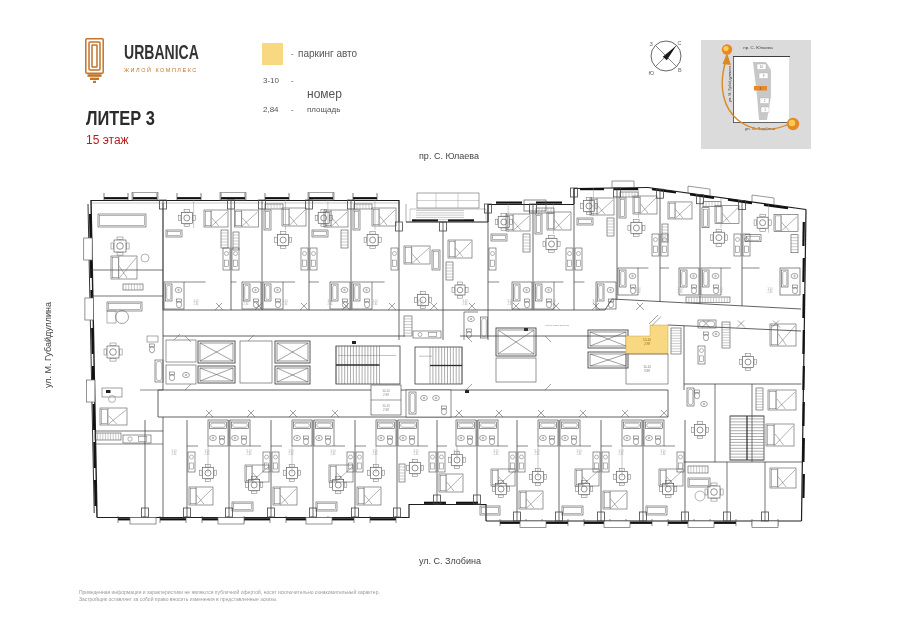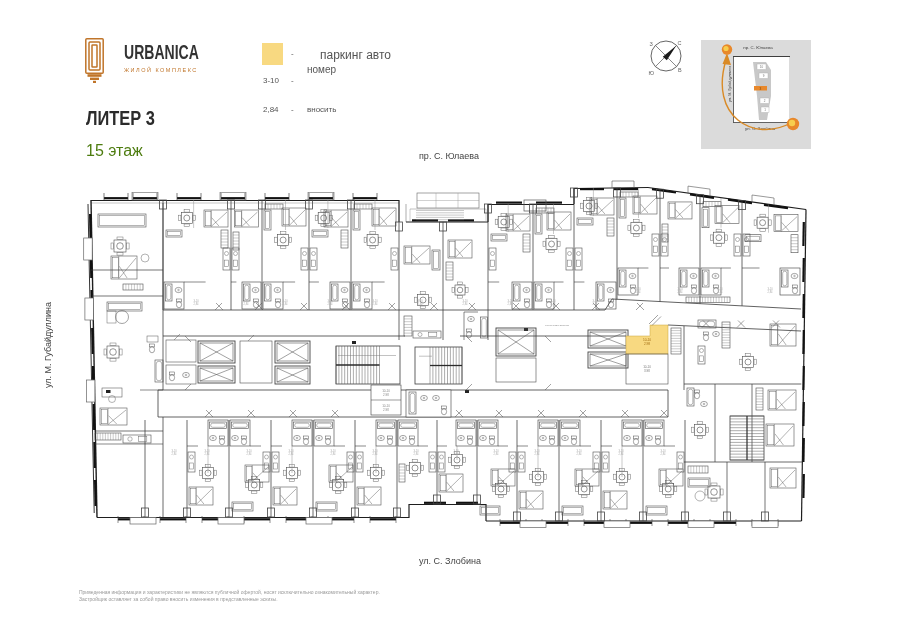--- a/index.html
+++ b/index.html
@@ -20,33 +20,33 @@
 </g>
 </svg>
 
 <div class="abs" style="left:124px;top:41px;width:170px">
 <div style="font-size:19.5px;font-weight:bold;color:#333;transform:scaleX(0.72);transform-origin:left;white-space:nowrap">URBANICA</div>
 <div style="font-size:5.5px;letter-spacing:1.5px;color:#C0752A;margin-top:3px;white-space:nowrap">ЖИЛОЙ КОМПЛЕКС</div>
 </div>
 
 <div class="abs" style="left:86px;top:107px;font-size:20px;font-weight:bold;color:#2b2b2b;transform:scaleX(0.82);transform-origin:left;white-space:nowrap">ЛИТЕР 3</div>
 
-<div class="abs" style="left:86px;top:142px;font-size:16px;color:#4d7c0f">15 этаж</div>
+<div class="abs" style="left:86px;top:133px;font-size:12px;color:#b91c1c">15 этаж</div>
 
 <div class="abs" style="left:262px;top:43px;width:21px;height:22px;background:#F8D981"></div>
 <div class="abs" style="left:291px;top:49px;font-size:8px;color:#555">-</div>
-<div class="abs" style="left:320px;top:48px;font-size:12px;color:#555">паркинг авто</div>
+<div class="abs" style="left:298px;top:48px;font-size:10px;color:#555">паркинг авто</div>
 
 <div class="abs" style="left:263px;top:76px;font-size:8px;color:#555">3-10</div>
 <div class="abs" style="left:291px;top:76px;font-size:8px;color:#555">-</div>
-<div class="abs" style="left:307px;top:64px;font-size:10px;color:#555">номер</div>
+<div class="abs" style="left:307px;top:87px;font-size:12px;color:#555">номер</div>
 
 <div class="abs" style="left:263px;top:105px;font-size:8px;color:#555">2,84</div>
 <div class="abs" style="left:291px;top:105px;font-size:8px;color:#555">-</div>
-<div class="abs" style="left:307px;top:105px;font-size:8px;color:#555">вносить</div>
+<div class="abs" style="left:307px;top:105px;font-size:8px;color:#555">площадь</div>
 
 <svg class="abs" style="left:646px;top:36px" width="40" height="40" viewBox="0 0 40 40">
 <circle cx="20" cy="20" r="15" stroke="#555" stroke-width="0.9" fill="none"></circle>
 <line x1="9.4" y1="30.6" x2="30.6" y2="9.4" stroke="#555" stroke-width="0.7"></line>
 <line x1="9.4" y1="9.4" x2="30.6" y2="30.6" stroke="#555" stroke-width="0.7"></line>
 <path d="M30.2,9.8 L16.8,20.8 L20.8,24.2 Z" fill="#1a1a1a"></path>
 <text x="31.5" y="8.5" font-size="5.5" fill="#666">С</text>
 <text x="3.5" y="9.5" font-size="5.5" fill="#666">З</text>
 <text x="32" y="36" font-size="5.5" fill="#666">В</text>
 <text x="2.5" y="38.5" font-size="5.5" fill="#666">Ю</text>

